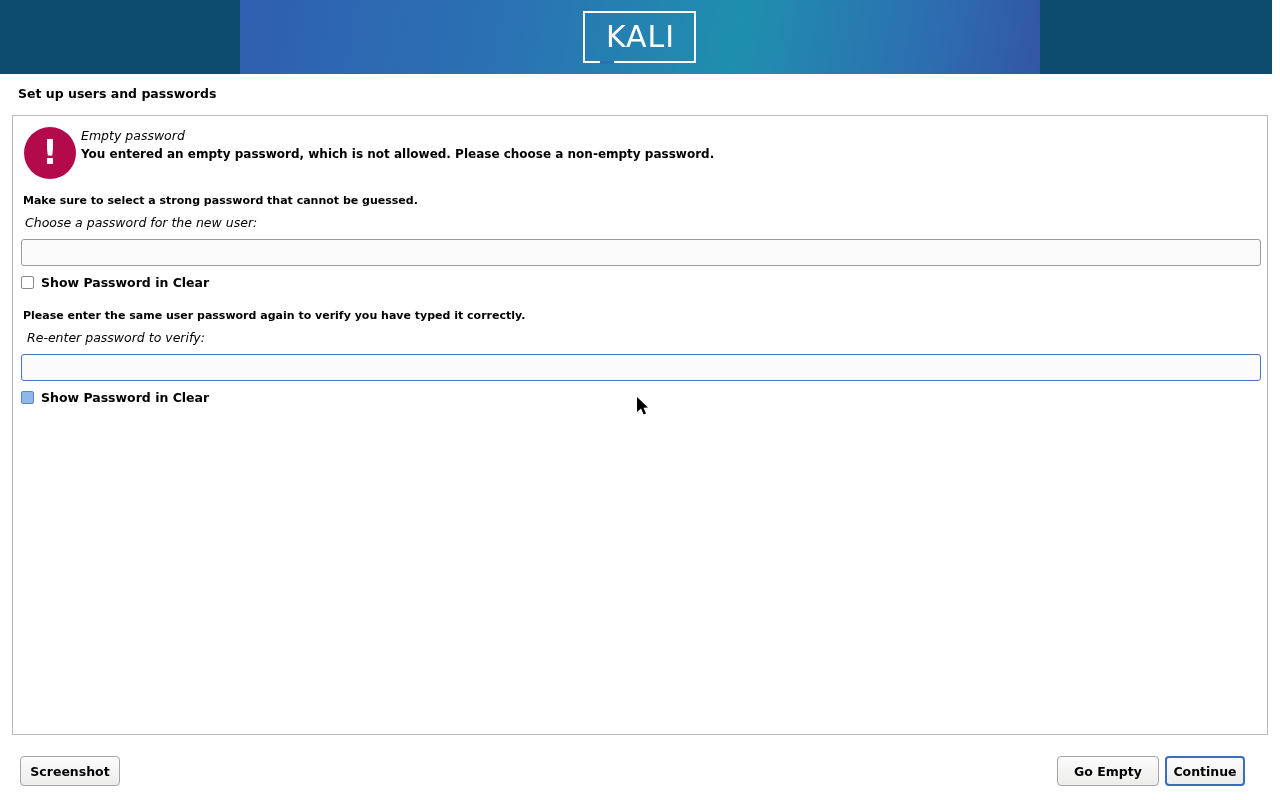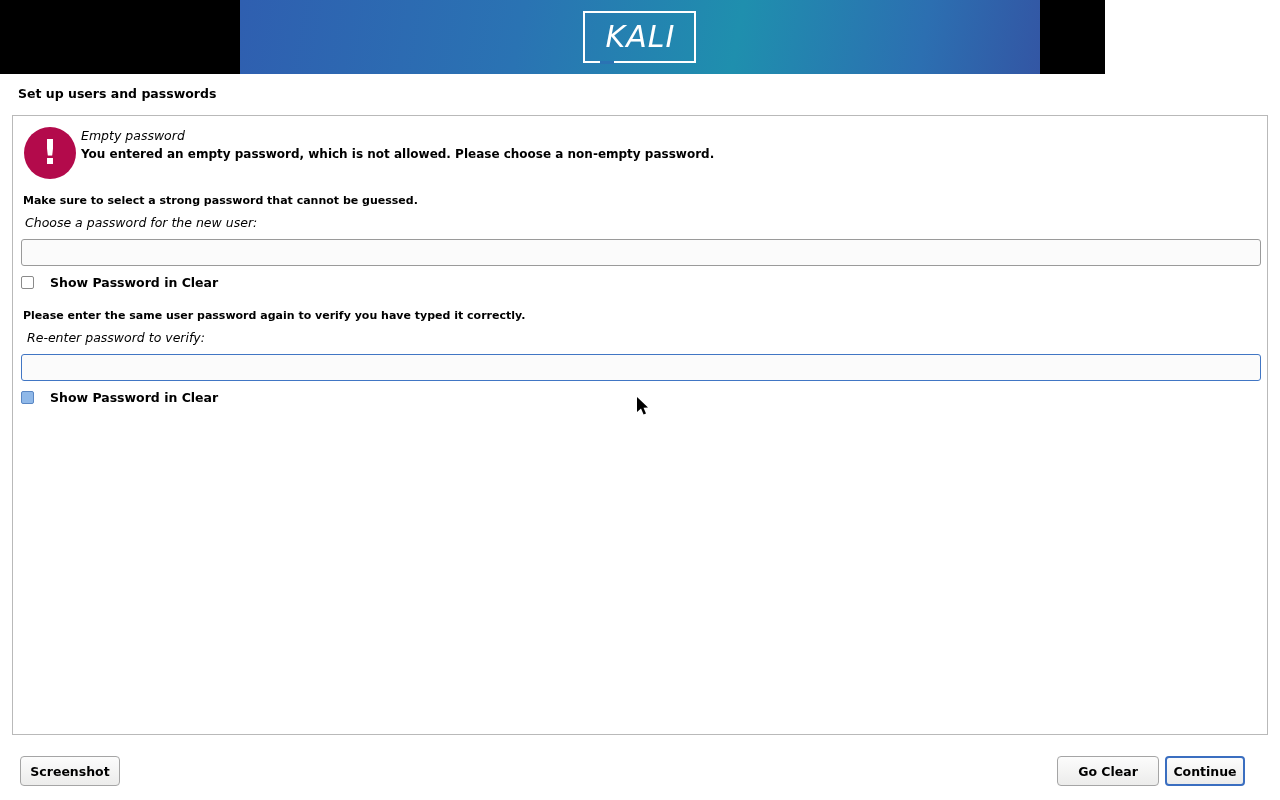--- a/index.html
+++ b/index.html
@@ -11,25 +11,24 @@
     overflow: hidden;
     background: #ffffff;
     font-family: "DejaVu Sans", sans-serif;
     font-size: 12.5px;
     color: #000000;
   }
 
   
   .banner {
     position: relative;
-    width: 1105px;
+    width: 1272px;
     height: 74px;
-    background: #000000;
+    background: #0c4a6e;
     overflow: hidden;
-    font-style: italic;
   }
   .banner-center {
     position: absolute;
     left: 240px;
     top: 0;
     width: 800px;
     height: 74px;
     background: linear-gradient(100deg, #2f5fb0 0%, #2a73b3 35%, #1f8fae 62%, #2c6fb1 85%, #3356a4 100%);
   }
   .banner-logo {
@@ -143,21 +142,21 @@
   }
   .pw-input.focused {
     border: 1px solid #4176c4;
   }
 
   .chk-row {
     position: absolute;
     left: 8px;
     display: flex;
     align-items: center;
-    gap: 16px;
+    gap: 7px;
     text-align: right;
   }
   .chk-box {
     width: 13px;
     height: 13px;
     border: 1px solid #8a8a8a;
     border-radius: 2px;
     background: #ffffff;
     display: inline-block;
   }
@@ -238,14 +237,14 @@
     <span class="chk-box active"></span>
     <span class="chk-label">Show Password in Clear</span>
   </div>
 </div>
 
 <svg class="cursor" viewBox="0 0 12 19">
   <polygon points="0,0 0,15 4,11.5 6.6,17.5 9,16.4 6.5,10.8 11,10.6" fill="#000000"></polygon>
 </svg>
 
 <div class="btn" style="left:14px; top:756px; width:100px;margin-left:6px;">Screenshot</div>
-<div class="btn" style="left:1057px; top:756px; width:102px;">Go Clear</div>
+<div class="btn" style="left:1057px; top:756px; width:102px;">Go Empty</div>
 <div class="btn primary" style="left:1165px; top:756px; width:80px;">Continue</div>
 
 </body></html>

